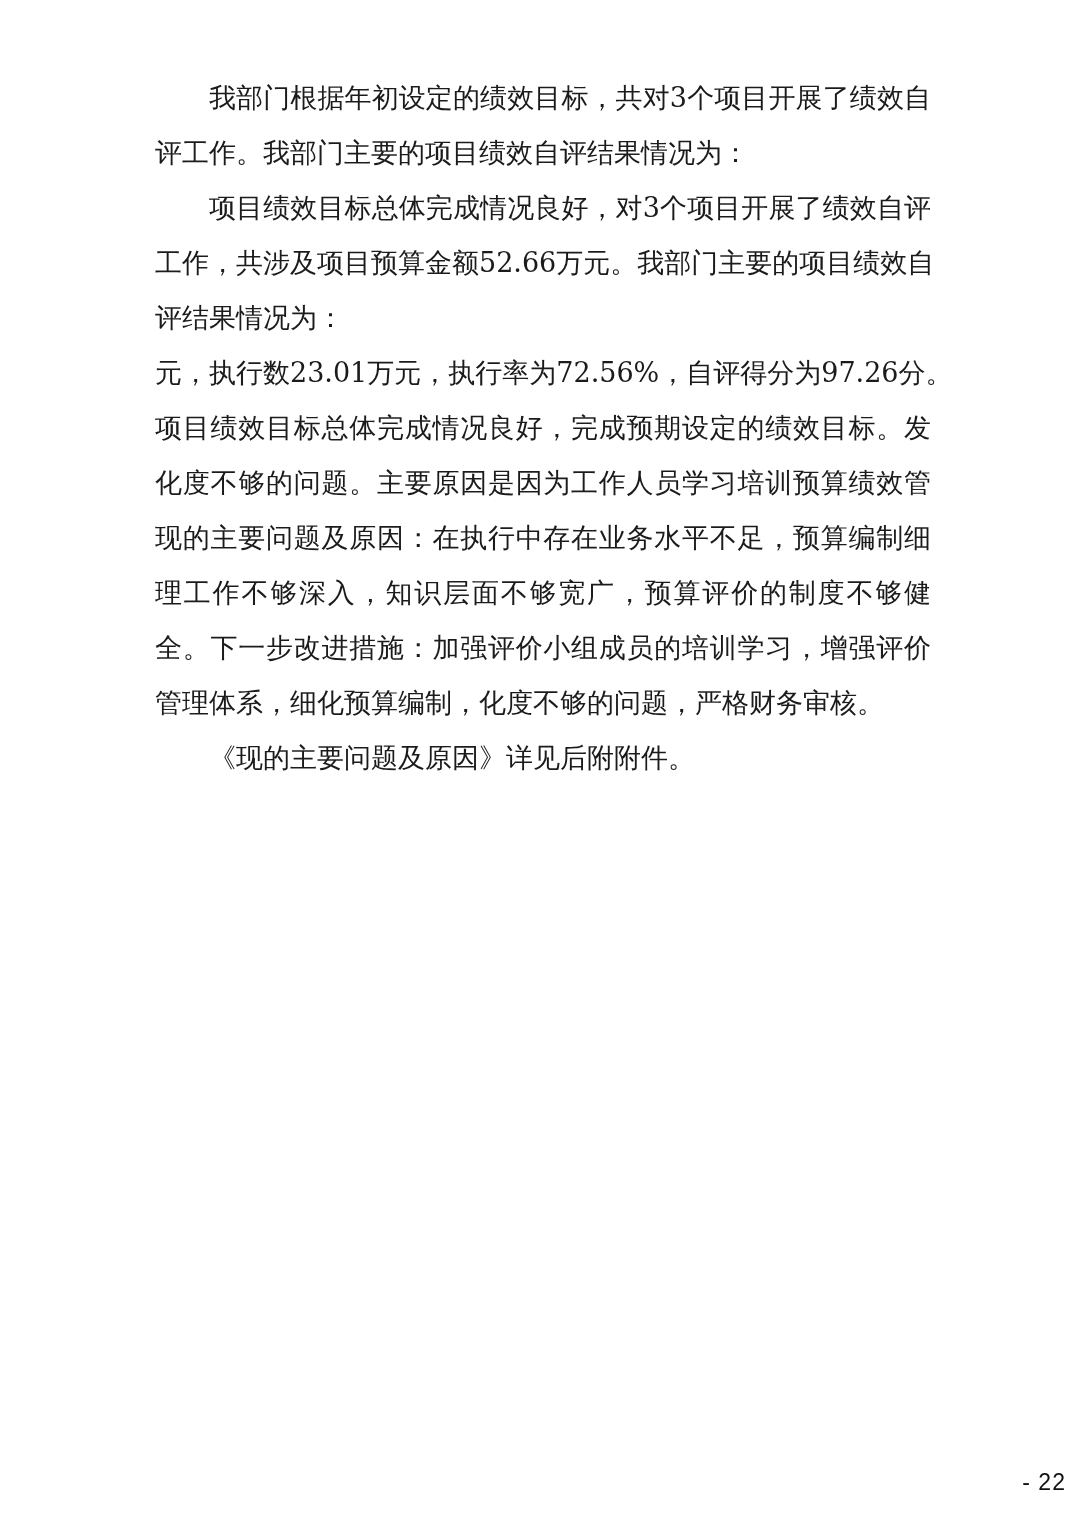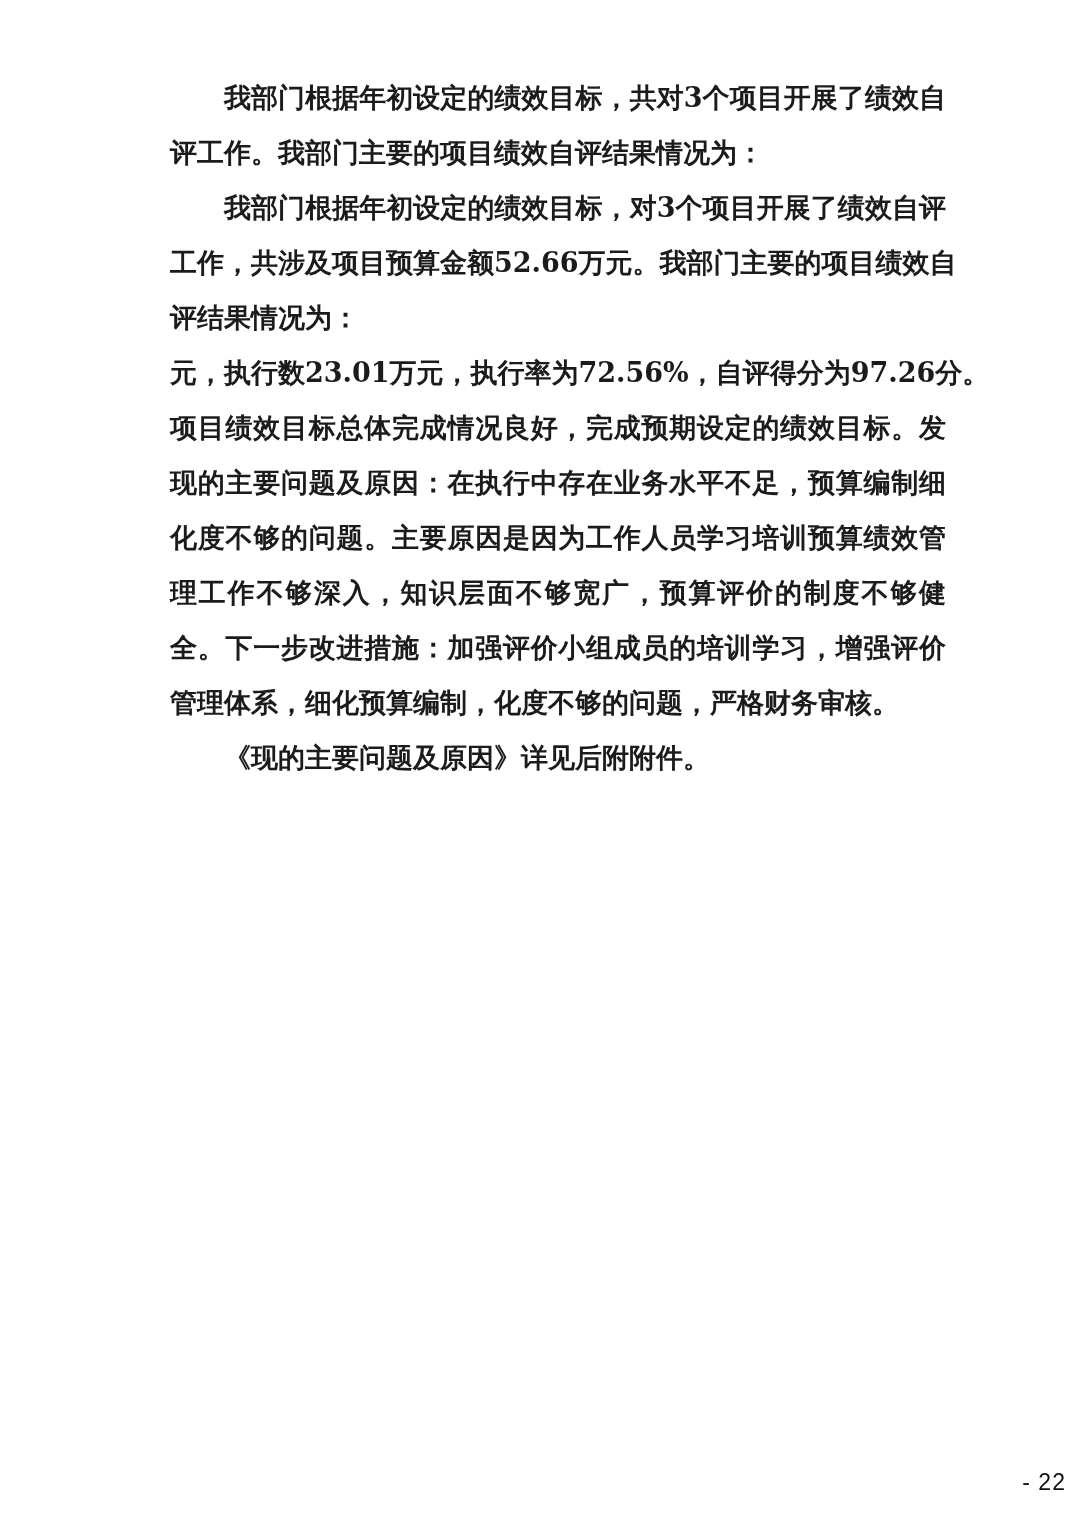--- a/index.html
+++ b/index.html
@@ -11,24 +11,23 @@
     position: relative;
     width: 1074px;
     height: 1520px;
     background: #ffffff;
     overflow: hidden;
     font-family: "DejaVu Serif", "Liberation Serif", serif;
     color: #1b1b1b;
   }
   .doc-body {
     position: absolute;
-    left: 170px;
+    left: 155px;
     top: 70px;
     width: 776px;
-    font-weight: bold;
   }
   .para {
     margin: 0;
     padding: 0;
   }
   .line {
     font-size: 27px;
     height: 55px;
     line-height: 55px;
     white-space: nowrap;
@@ -62,29 +61,29 @@
 </head>
 <body>
 
 <div class="page">
   <div class="doc-body" id="doc-body">
       <div class="para">
         <div class="line para-first">我部门根据年初设定的绩效目标，共对3个项目开展了绩效自</div>
         <div class="line para-last">评工作。我部门主要的项目绩效自评结果情况为：</div>
       </div>
       <div class="para">
-        <div class="line para-first">我部门根据年初设定的绩效目标，对3个项目开展了绩效自评</div>
+        <div class="line para-first">项目绩效目标总体完成情况良好，对3个项目开展了绩效自评</div>
         <div class="line">工作，共涉及项目预算金额52.66万元。我部门主要的项目绩效自</div>
         <div class="line para-last">评结果情况为：</div>
       </div>
       <div class="para">
         <div class="line">元，执行数23.01万元，执行率为72.56%，自评得分为97.26分。</div>
         <div class="line">项目绩效目标总体完成情况良好，完成预期设定的绩效目标。发</div>
+        <div class="line">化度不够的问题。主要原因是因为工作人员学习培训预算绩效管</div>
         <div class="line">现的主要问题及原因：在执行中存在业务水平不足，预算编制细</div>
-        <div class="line">化度不够的问题。主要原因是因为工作人员学习培训预算绩效管</div>
         <div class="line">理工作不够深入，知识层面不够宽广，预算评价的制度不够健</div>
         <div class="line">全。下一步改进措施：加强评价小组成员的培训学习，增强评价</div>
         <div class="line para-last">管理体系，细化预算编制，化度不够的问题，严格财务审核。</div>
       </div>
       <div class="para">
         <div class="line para-first para-last">《现的主要问题及原因》详见后附附件。</div>
       </div>
     </div>
   <div class="page-footer">
     <span class="page-number">- 22 -</span>

